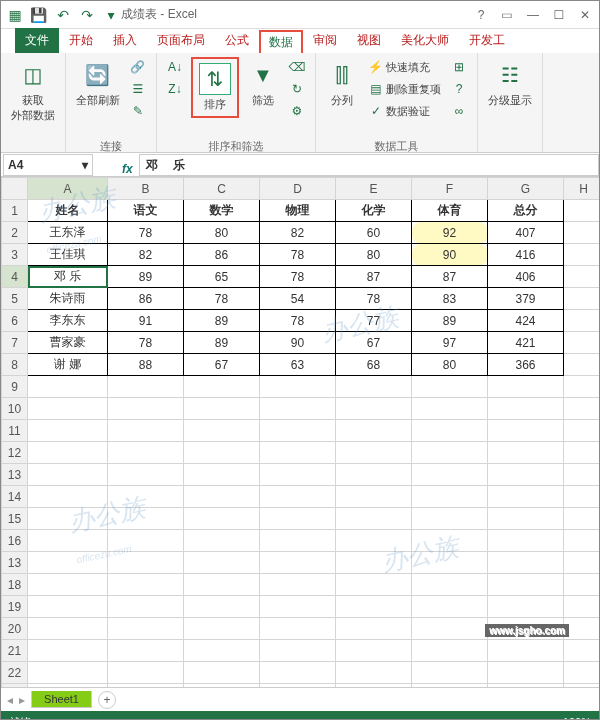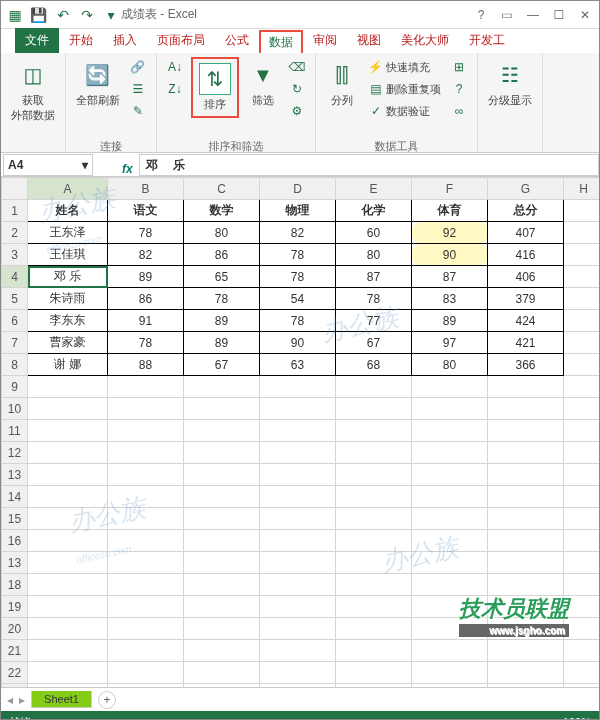--- a/index.html
+++ b/index.html
@@ -475,21 +475,21 @@
           <td></td>
           <td></td>
           <td></td>
         </tr>
       </tbody>
   </table>
   <div class="watermark" style="top:10px;left:40px">办公族<br><span style="font-size:10px">officezu.com</span></div>
   <div class="watermark" style="top:130px;left:320px">办公族</div>
   <div class="watermark" style="top:320px;left:70px">办公族<br><span style="font-size:10px">officezu.com</span></div>
   <div class="watermark" style="top:360px;left:380px">办公族</div>
-  <div class="wm2"><span>技术员联盟</span><span class="url">www.jsgho.com</span></div>
+  <div class="wm2"><span class="url">www.jsgho.com</span></div>
 </div>
 
 <div class="sheettabs">
   <span style="color:#999">◂</span>
   <span style="color:#999">▸</span>
   <div class="sheettab">Sheet1</div>
   <div class="addsheet">+</div>
 </div>
 
 <div class="statusbar">

